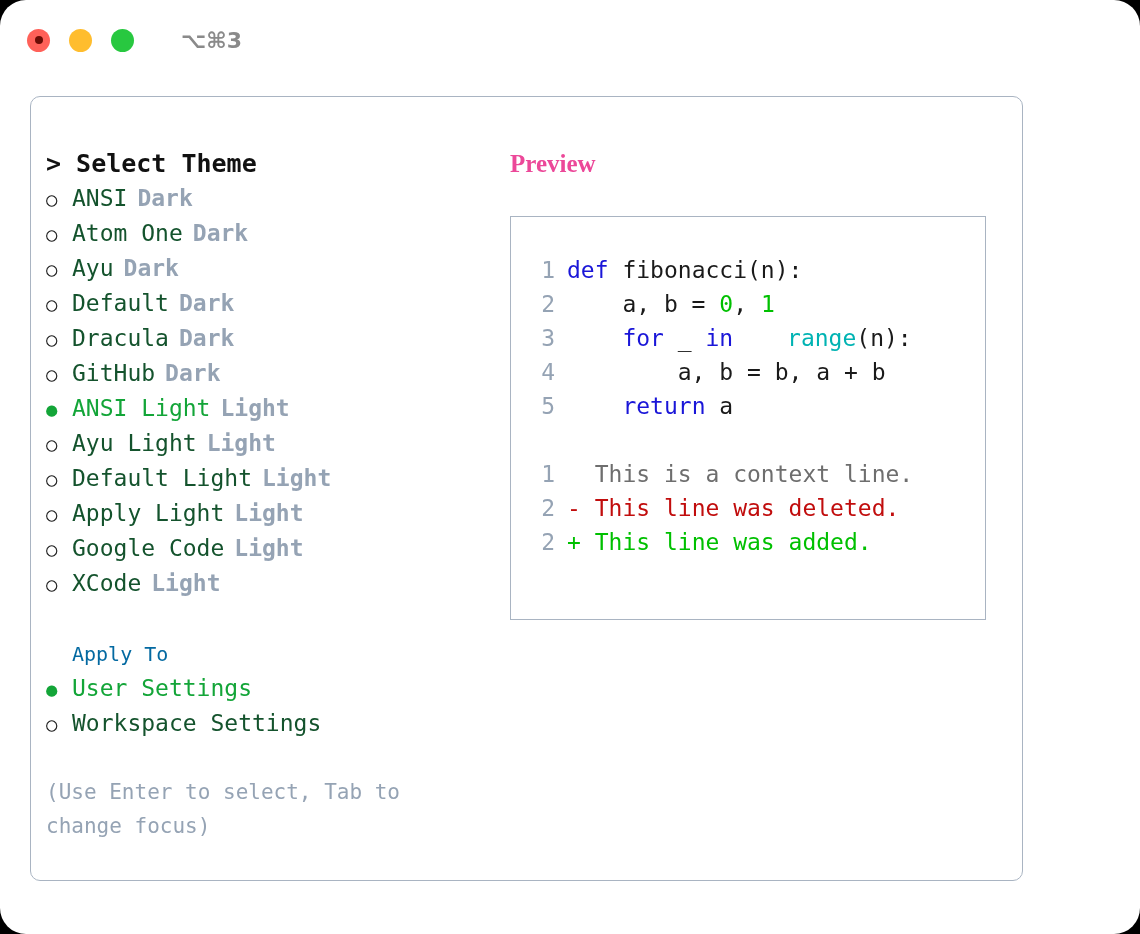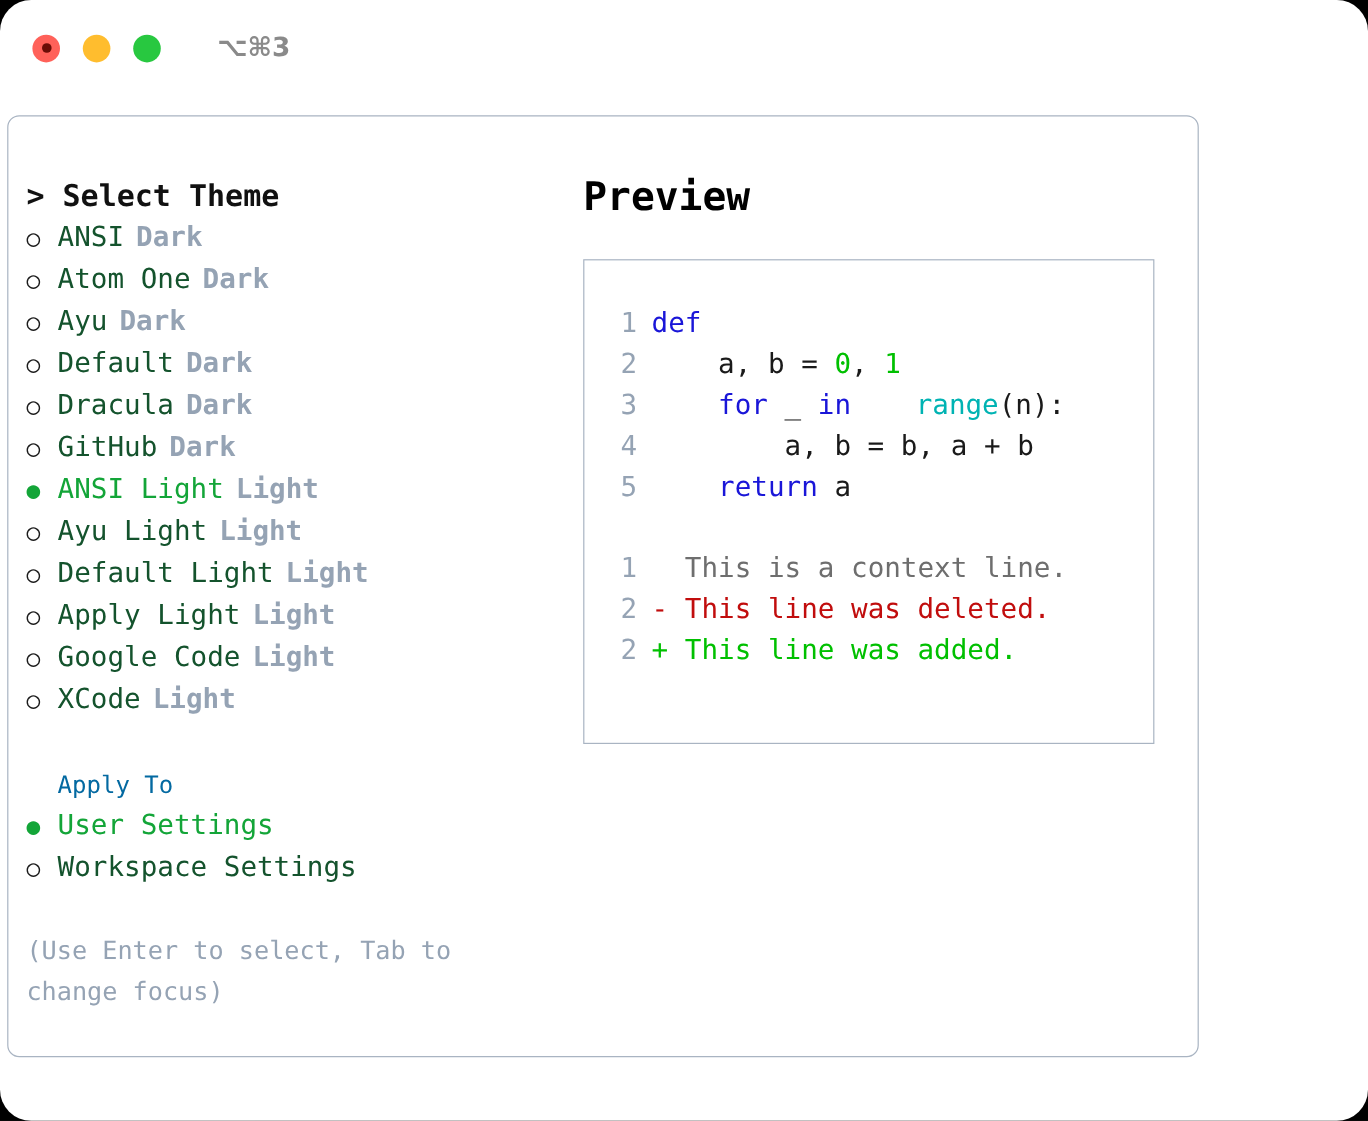--- a/index.html
+++ b/index.html
@@ -54,21 +54,21 @@
     font-size: 22px;
     font-weight: bold;
     color: #8a8a8a;
     letter-spacing: 0px;
     white-space: pre;
   }
 
   
   .panel {
     position: absolute;
-    left: 6px; top: 96px;
+    left: 30px; top: 96px;
     width: 993px;
     height: 785px;
     border: 1.5px solid #a9b4c2;
     border-radius: 10px;
     box-sizing: border-box;
     background: #ffffff;
   }
 
   .columns {
     position: absolute;
@@ -134,25 +134,26 @@
     white-space: pre-wrap;
   }
 
   
   .right-col {
     position: absolute;
     left: 479px; top: 50px;
     width: 500px;
   }
   .preview-title {
-    font-size: 33px;
-    font-weight: bold;
-    color: #000000;
-    line-height: 34px;
-    white-space: pre;
+    font-size: 25px;
+    font-weight: bold;
+    color: #ec4899;
+    line-height: 34px;
+    white-space: pre;
+    font-family: Liberation Serif, serif;
   }
   .preview-box {
     margin-top: 35px;
     width: 476px;
     height: 404px;
     border: 1.5px solid #a9b4c2;
     box-sizing: border-box;
     background: #ffffff;
     padding: 36px 0 0 18px;
   }
@@ -224,21 +225,21 @@
             </div>
         </div>
 
         <div class="hint">(Use Enter to select, Tab to change focus)</div>
       </div>
 
       <div class="right-col">
         <div class="preview-title">Preview</div>
         <div class="preview-box">
           <div class="code-block">
-              <div class="code-line"><span class="lineno">1</span><span class="tok-kw">def</span></div>
+              <div class="code-line"><span class="lineno">1</span><span class="tok-kw">def</span><span class="code-text"> fibonacci(n):</span></div>
               <div class="code-line"><span class="lineno">2</span><span class="code-text">    a, b = </span><span class="tok-num">0</span><span class="code-text">, </span><span class="tok-num">1</span></div>
               <div class="code-line"><span class="lineno">3</span><span class="code-text">    </span><span class="tok-kw">for</span><span class="code-text"> _ </span><span class="tok-kw">in</span><span class="code-text"> </span><span class="tok-fn">range</span><span class="code-text">(n):</span></div>
               <div class="code-line"><span class="lineno">4</span><span class="code-text">        a, b = b, a + b</span></div>
               <div class="code-line"><span class="lineno">5</span><span class="code-text">    </span><span class="tok-kw">return</span><span class="code-text"> a</span></div>
             </div>
           <div class="gap"></div>
           <div class="diff-block">
               <div class="code-line"><span class="lineno">1</span><span class="diff-ctx">  </span><span class="diff-ctx">This is a context line.</span></div>
               <div class="code-line"><span class="lineno">2</span><span class="diff-del">- </span><span class="diff-del">This line was deleted.</span></div>
               <div class="code-line"><span class="lineno">2</span><span class="diff-add">+ </span><span class="diff-add">This line was added.</span></div>

